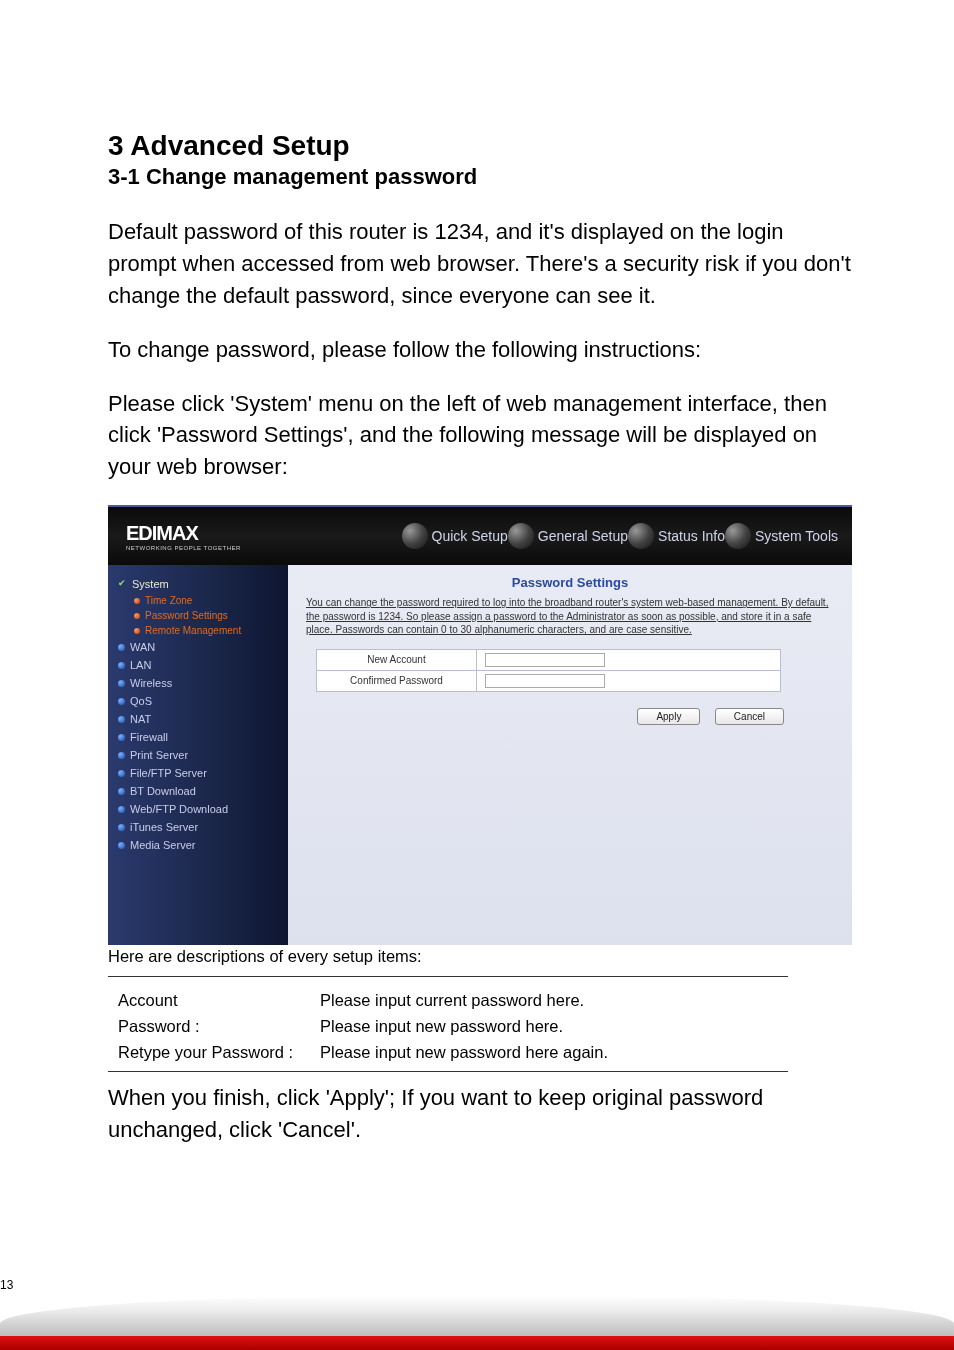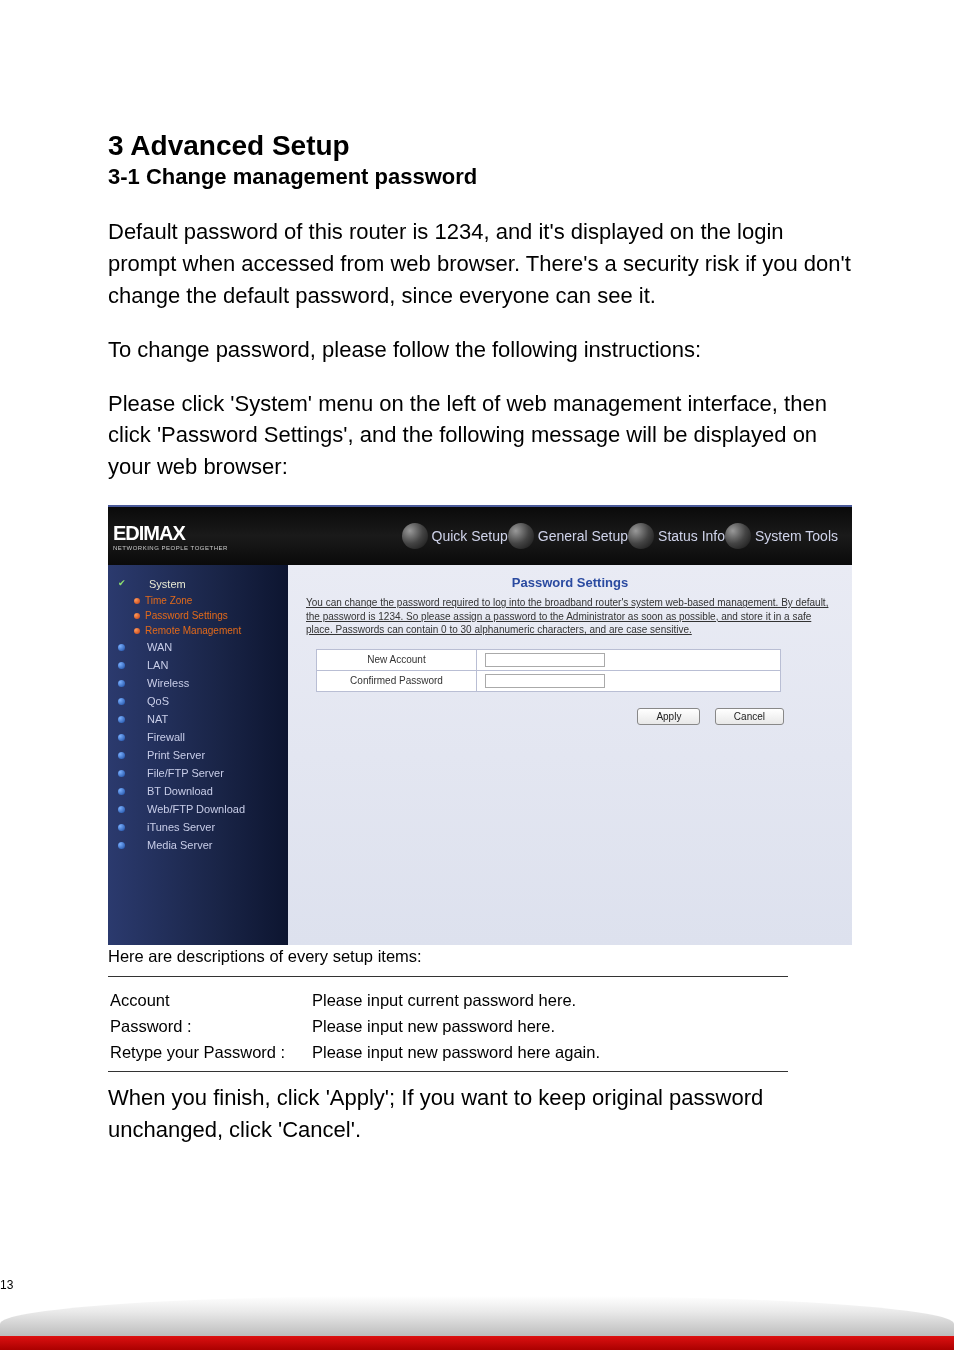--- a/index.html
+++ b/index.html
@@ -39,21 +39,21 @@
     margin-top: 10px;
   }
   .router-top {
     height: 58px;
     background: linear-gradient(#0a0a0a 0%, #1a1a1a 50%, #0a0a0a 100%);
     display: flex;
     align-items: center;
   }
   .brand {
     width: 180px;
-    padding-left: 5px;
+    padding-left: 18px;
     color: #fff;
   }
   .brand-name {
     font-size: 20px;
     font-weight: bold;
     letter-spacing: -1px;
     font-family: Arial, sans-serif;
   }
   .brand-sub {
     font-size: 6px;
@@ -88,21 +88,21 @@
   }
   .sidebar {
     width: 180px;
     background: linear-gradient(90deg, #2b3a6e 0%, #1a2548 60%, #0d1530 100%);
     padding: 10px 0 10px 10px;
     font-size: 11px;
   }
   .side-item {
     display: flex;
     align-items: center;
-    gap: 22px;
+    gap: 5px;
     padding: 3px 0;
     color: #c8cde8;
     cursor: pointer;
   }
   .side-item.system { color: #e8ead4; }
   .side-sub {
     padding: 2px 0 2px 16px;
     font-size: 10px;
     color: #c8cde8;
     display: flex;
@@ -176,20 +176,21 @@
   }
   hr.divhr {
     border: none;
     border-top: 1px solid #333;
     margin: 4px 0 10px 0;
     width: 680px;
   }
   .desc-table {
     font-size: 16.5px;
     line-height: 1.45;
+    margin-left: 8px;
   }
   .desc-table td:first-child { width: 200px; vertical-align: top;}
   .footer-band {
     position: absolute;
     bottom: 0; left: 0; right: 0;
     height: 54px;
   }
   .footer-gray {
     height: 40px;
     background: linear-gradient(#fff 0%, #e9e9e9 40%, #bdbdbd 100%);

